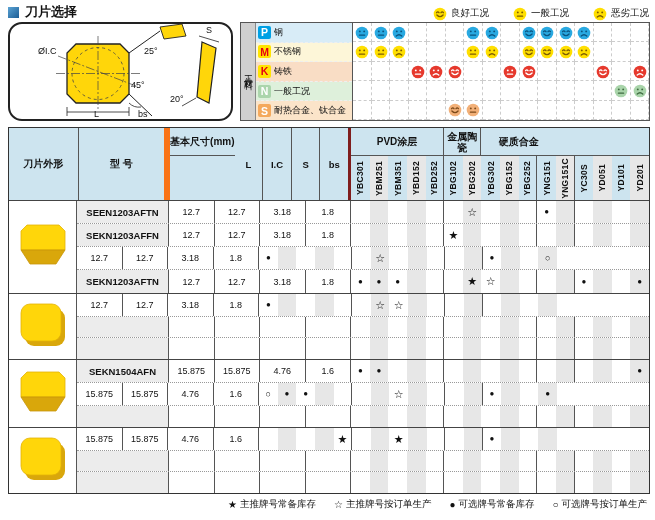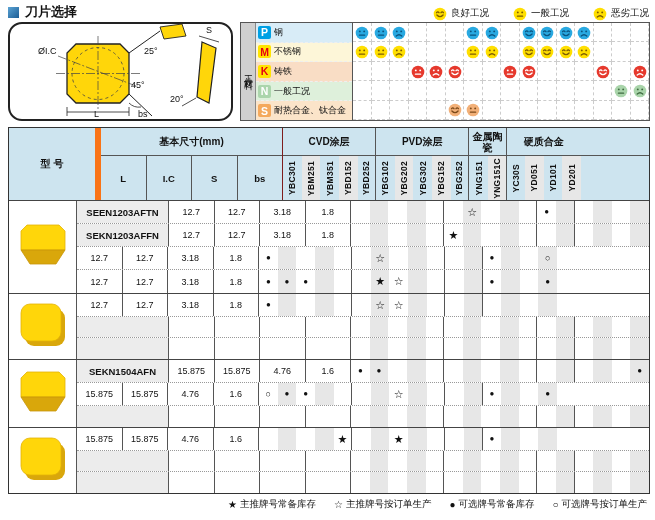--- a/index.html
+++ b/index.html
@@ -32,21 +32,21 @@
   .compat-grid{position:absolute;left:352px;top:22px;width:298px;height:99px;border:1px solid #555;background:#fff}
   .compat-cell{position:absolute;border-right:1px dashed #ccc;border-bottom:1px dashed #ccc}
   .compat-face{position:absolute;width:14px;height:14px}
 
   
   .cat-table{position:absolute;left:8px;top:127px;width:642px;border:1.5px solid #333;background:#fff}
   .thead{display:flex;height:73px;background:#cde4ef;border-bottom:1px solid #444}
   .th{display:flex;align-items:center;justify-content:center;font-size:10px;font-weight:bold}
   .th-shape{width:70px;border-right:1px solid #555}
   .th-model{width:92px;border-right:6px solid #f97316}
-  .th-dims{width:182px;border-right:1px solid #7f1d1d;display:flex;flex-direction:column}
+  .th-dims{width:182px;border-right:3px solid #7f1d1d;display:flex;flex-direction:row}
   .th-dims-top{height:28px;display:flex;align-items:center;justify-content:center;border-bottom:1px solid #555;font-size:10px;font-weight:bold}
   .th-dims-bot{flex:1;display:flex}
   .th-dim{flex:1;display:flex;align-items:center;justify-content:center;font-size:9.5px;font-weight:bold;border-right:1px solid #555}
   .th-dim:last-child{border-right:none}
   .th-grades{flex:1;display:flex;flex-direction:column}
   .th-groups{height:28px;display:flex;border-bottom:1px solid #555}
   .th-group{display:flex;align-items:center;justify-content:center;text-align:center;font-size:10px;font-weight:bold;border-right:1px solid #555;line-height:1.1;padding:0 1px}
   .th-group:last-child{border-right:none}
   .th-grade-row{flex:1;display:flex}
   .th-grade{display:flex;align-items:center;justify-content:center}
@@ -421,33 +421,33 @@
       <div class="compat-face" style="left: 113.25px; top: 80.3px;"><svg width="14" height="14" viewBox="0 0 14 14">
           <circle cx="7" cy="7" r="6.3" fill="#f2b078"></circle>
           <circle cx="4.8" cy="5.4" r=".95" fill="#7c4a1a"></circle>
           <circle cx="9.2" cy="5.4" r=".95" fill="#7c4a1a"></circle>
           <path d="M4.4 9.2 L9.6 9.2" stroke="#7c4a1a" stroke-width="1.3" fill="none" stroke-linecap="round"></path>
         </svg></div>
     </div>
 
   <div class="cat-table">
     <div class="thead">
+      <div class="th th-shape">刀片外形</div>
       <div class="th th-model">型 号</div>
       <div class="th-dims">
         <div class="th-dims-top">基本尺寸(mm)</div>
         <div class="th-dims-bot" id="dim-cols">
             <div class="th-dim">L</div>
             <div class="th-dim">I.C</div>
             <div class="th-dim">S</div>
             <div class="th-dim">bs</div>
           </div>
       </div>
       <div class="th-grades">
         <div class="th-groups" id="grade-groups">
-            <div class="th-group" style="width: 93.125px;">CVD涂层</div>
             <div class="th-group" style="width: 93.125px;">PVD涂层</div>
             <div class="th-group" style="width: 37.25px;">金属陶瓷</div>
             <div class="th-group" style="width: 74.5px;">硬质合金</div>
           </div>
         <div class="th-grade-row" id="grade-cols">
             <div class="th-grade" style="width: 18.625px;">
               <span class="vlabel">YBC301</span>
             </div>
             <div class="th-grade gray" style="width: 18.625px;">
               <span class="vlabel">YBM251</span>
@@ -588,20 +588,21 @@
                   <span class="mk mk-dot">●</span>
                 </div>
                 <div class="m-cell gray"></div>
                 <div class="m-cell"></div>
                 <div class="m-cell gray">
                   <span class="mk mk-open-dot">○</span>
                 </div>
               </div>
             </div>
             <div class="b-row">
+              <div class="c-model">SEKN1203AFTN</div>
               <div class="c-dim">12.7</div>
               <div class="c-dim">12.7</div>
               <div class="c-dim">3.18</div>
               <div class="c-dim">1.8</div>
               <div class="c-marks">
                 <div class="m-cell">
                   <span class="mk mk-dot">●</span>
                 </div>
                 <div class="m-cell gray">
                   <span class="mk mk-dot">●</span>

